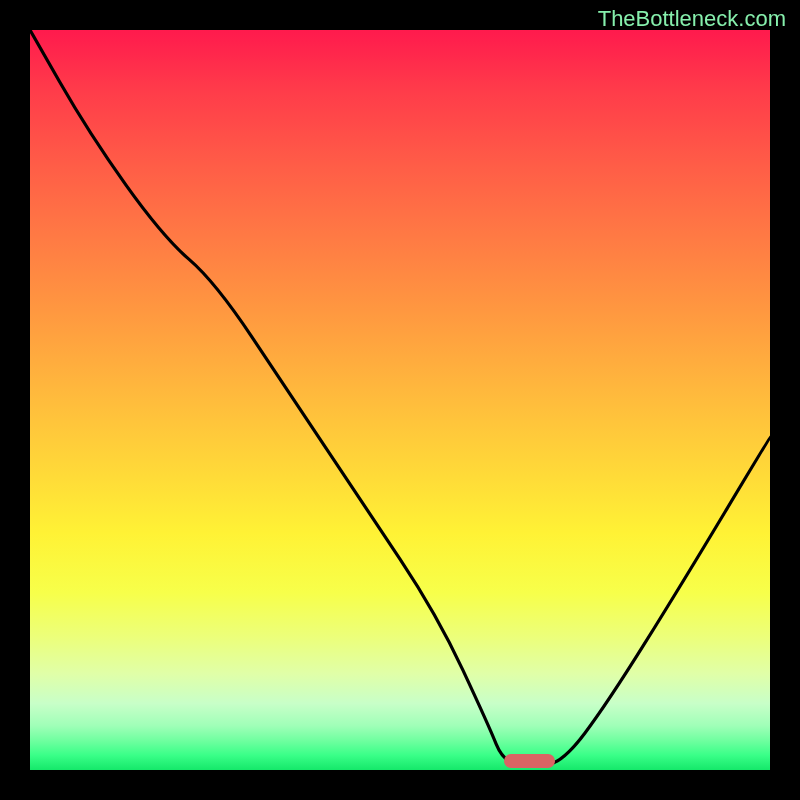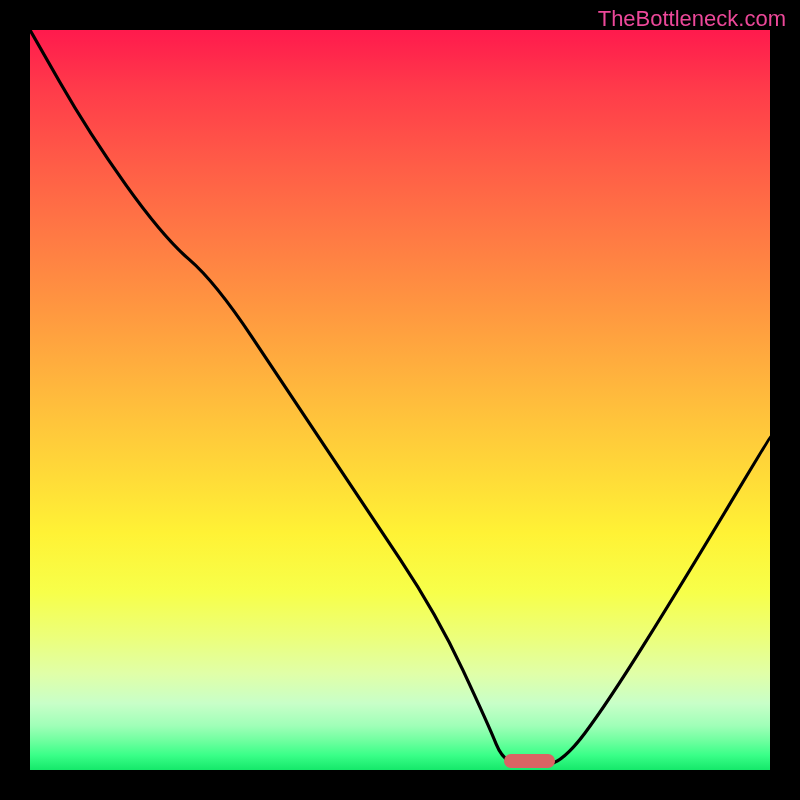--- a/index.html
+++ b/index.html
@@ -8,21 +8,21 @@
     width: 800px;
     height: 800px;
     background: #000000;
     position: relative;
     font-family: Arial, sans-serif;
   }
   .watermark {
     position: absolute;
     top: 6px;
     right: 14px;
-    color: #ec4899;
+    color: #86efac;
     font-size: 22px;
     font-weight: 500;
     z-index: 10;
   }
   .plot-area {
     position: absolute;
     left: 30px;
     top: 30px;
     width: 740px;
     height: 740px;

